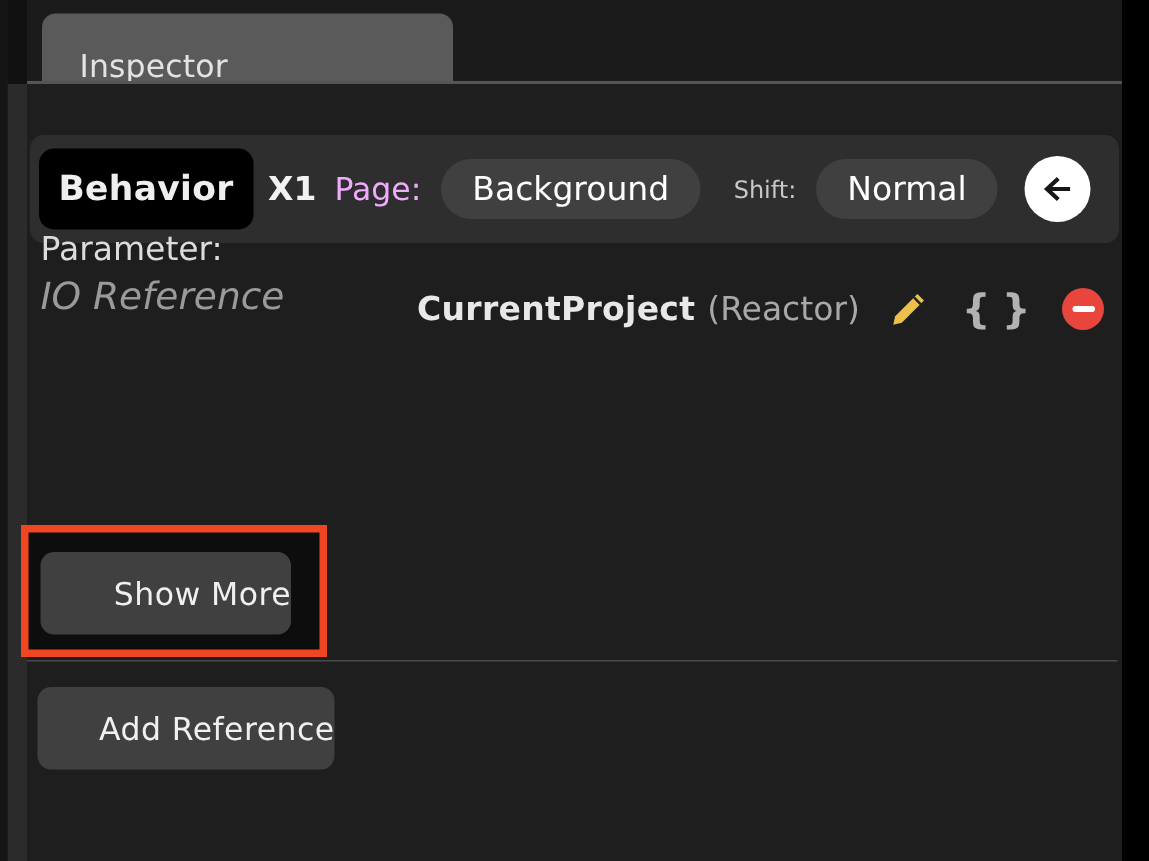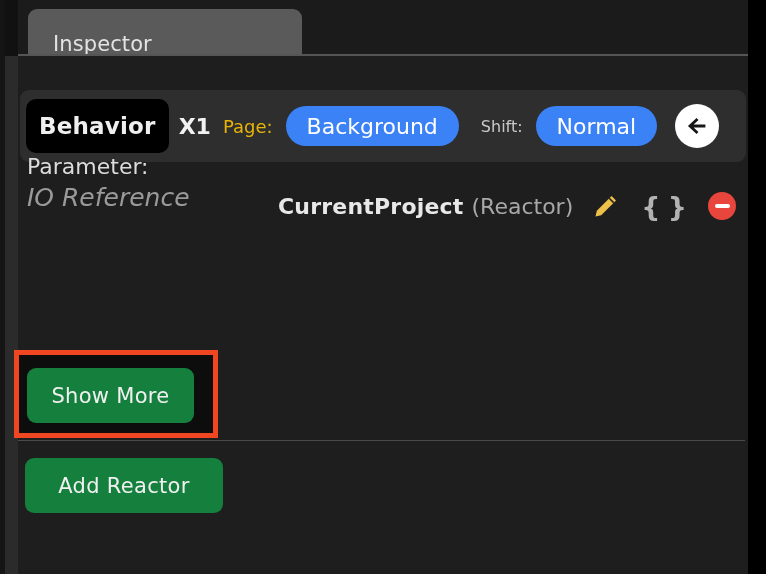--- a/index.html
+++ b/index.html
@@ -120,27 +120,27 @@
     font-weight: bold;
     letter-spacing: 0.2px;
   }
   .tb-x1 {
     color: #f2f2f2;
     font-size: 22px;
     font-weight: bold;
     margin-left: 10px;
   }
   .tb-pagelabel {
-    color: #eab308;
-    font-size: 18px;
+    color: #f0abfc;
+    font-size: 21px;
     margin-left: 12px;
   }
   .pill {
     height: 40px;
-    background: #3b82f6;
+    background: #404040;
     border-radius: 20px;
     display: flex;
     align-items: center;
     justify-content: center;
     padding: 0 21px;
     box-sizing: border-box;
   }
   .pill-label {
     color: #ffffff;
     font-size: 22px;
@@ -225,25 +225,25 @@
     left: 14px; top: 350px;
     width: 204px; height: 88px;
     border: 5px solid #f04622;
     background: #0d0d0d;
     box-sizing: border-box;
   }
 
   
   .btn {
     position: absolute;
-    background: #15803d;
+    background: #404040;
     border-radius: 9px;
     display: flex;
     align-items: center;
-    justify-content: center;
+    justify-content: flex-end;
     box-sizing: border-box;
   }
   .btn-label {
     color: #f0f0f0;
     font-size: 21px;
     letter-spacing: 0.3px;
   }
   .btn-show-more {
     left: 27px; top: 368px;
     width: 167px; height: 55px;
@@ -324,18 +324,18 @@
 
   <div class="annot-rect"></div>
 
   <div class="btn btn-show-more">
     <span class="btn-label">Show More</span>
   </div>
 
   <div class="divider"></div>
 
   <div class="btn btn-add-behavior">
-    <span class="btn-label">Add Reactor</span>
+    <span class="btn-label">Add Reference</span>
   </div>
 
   <div class="edge-right"></div>
 
 </div>
 
 </body></html>

